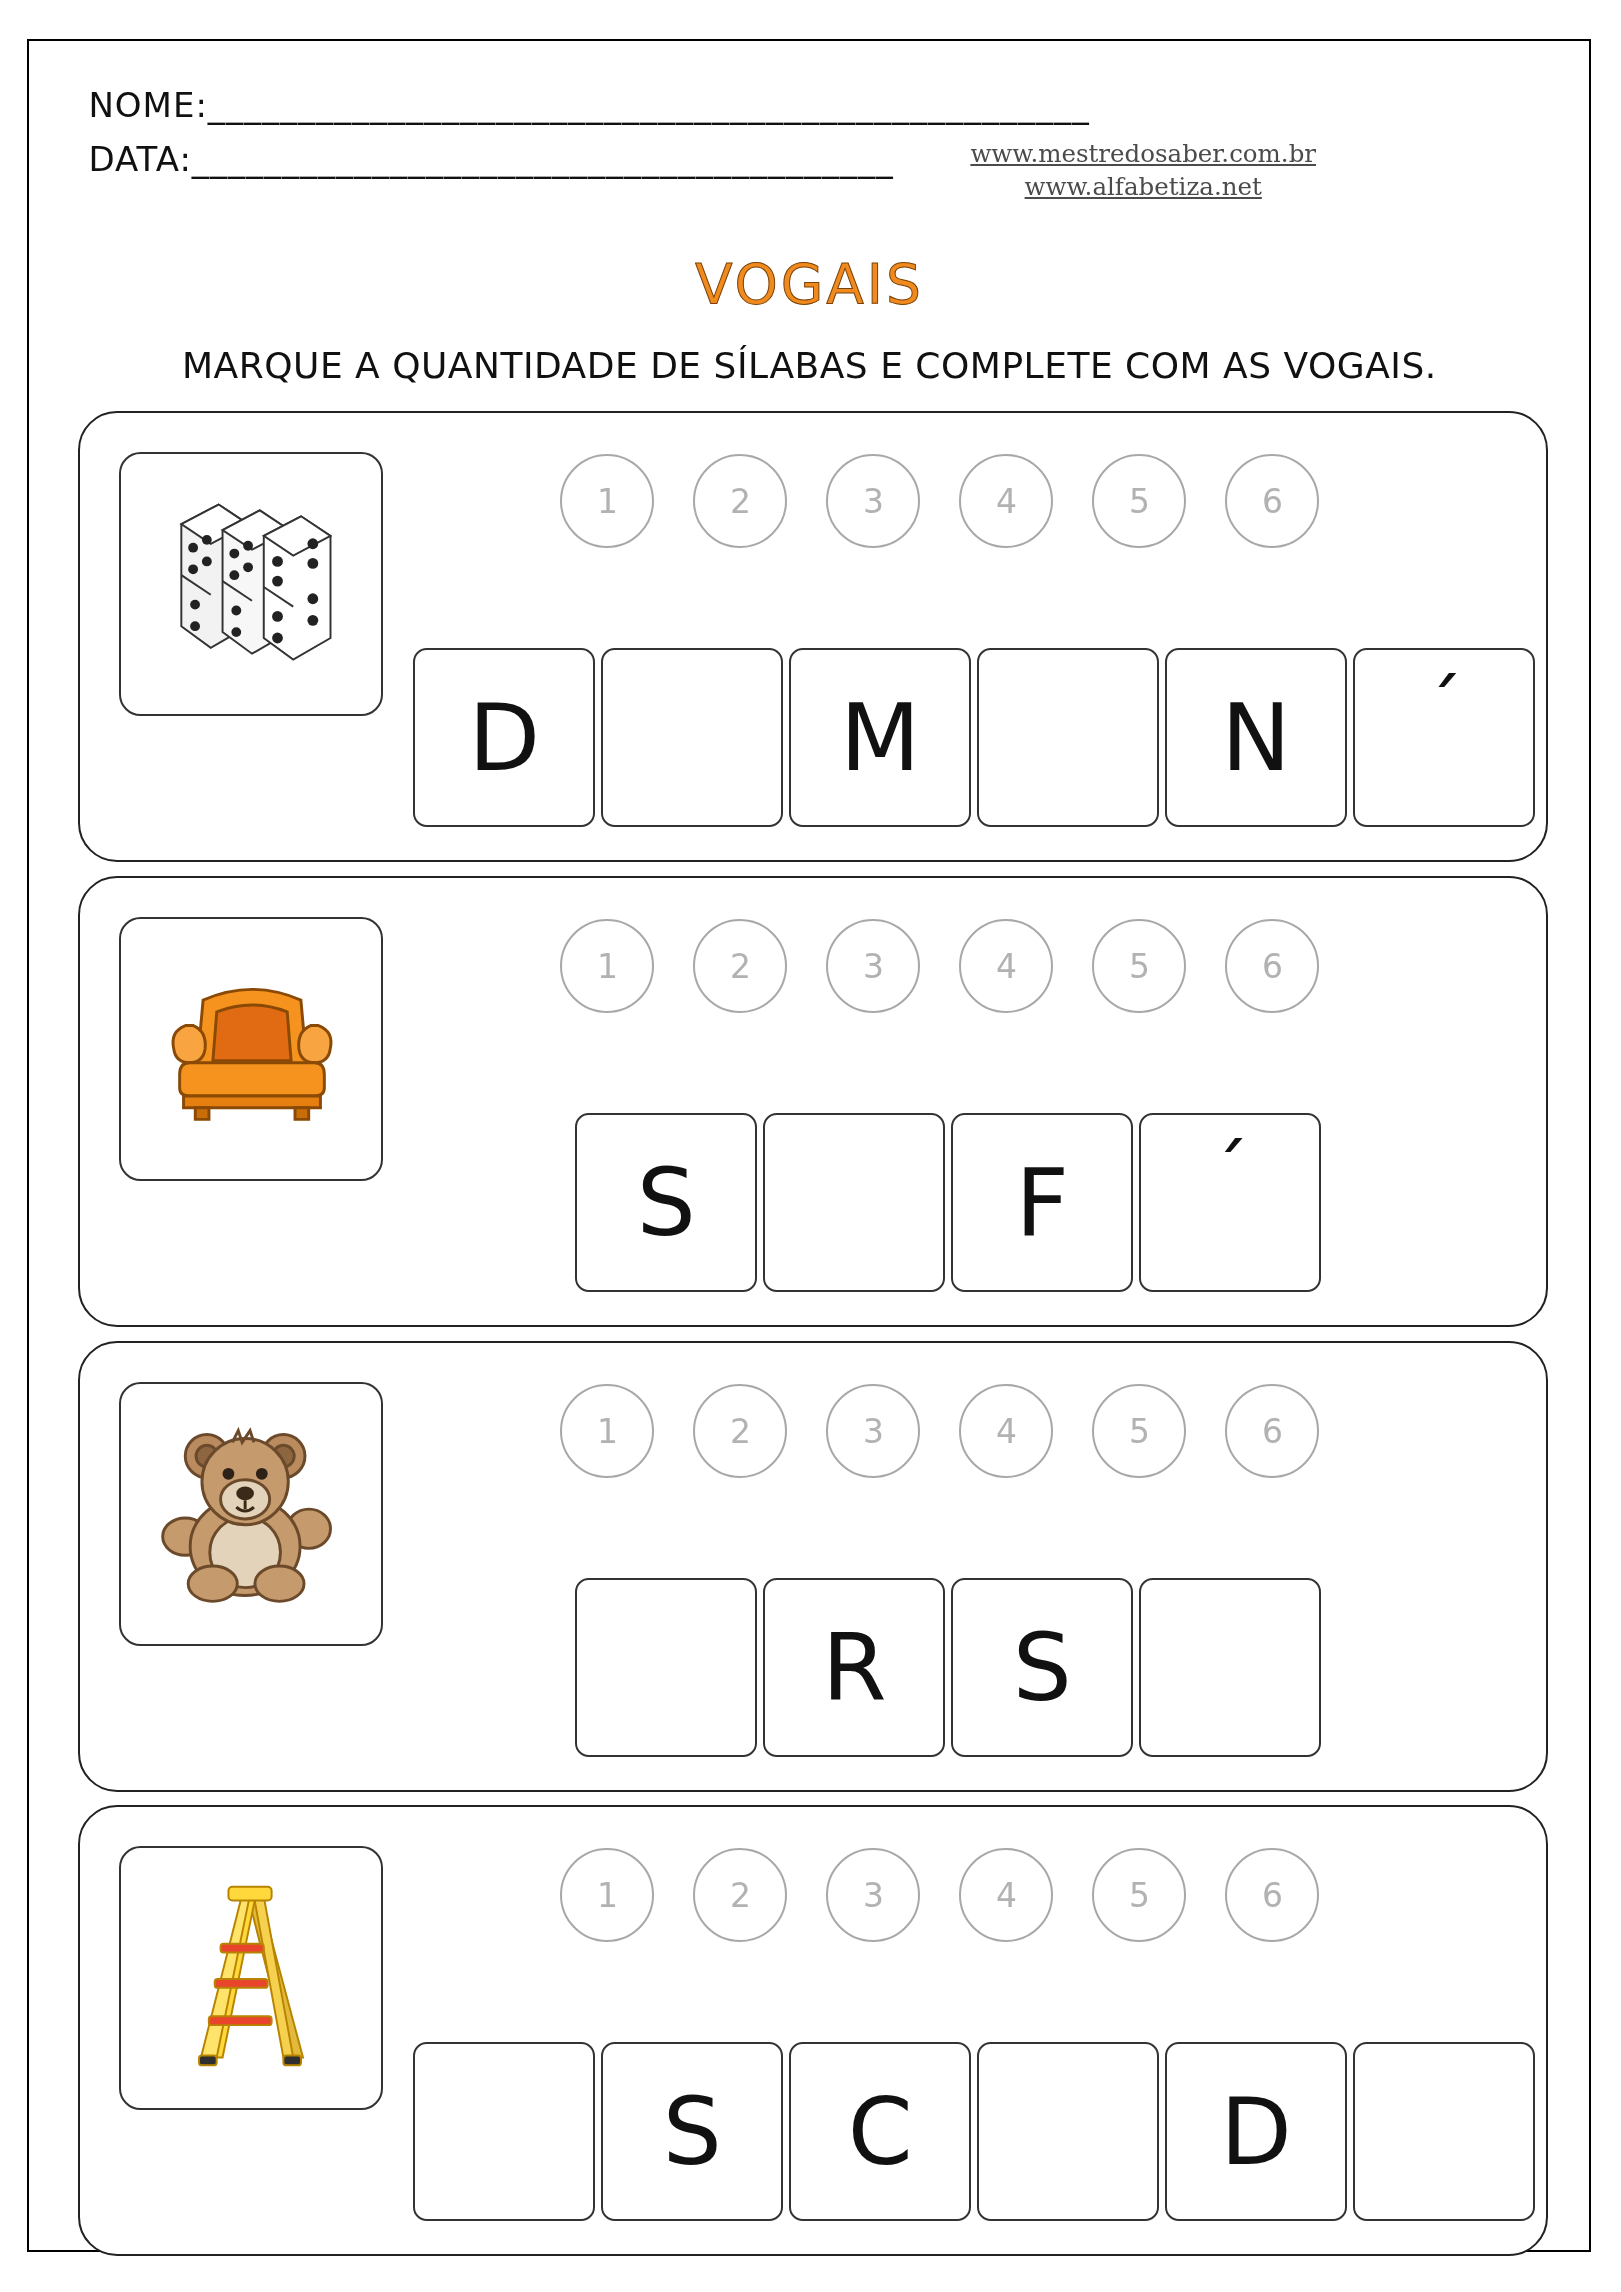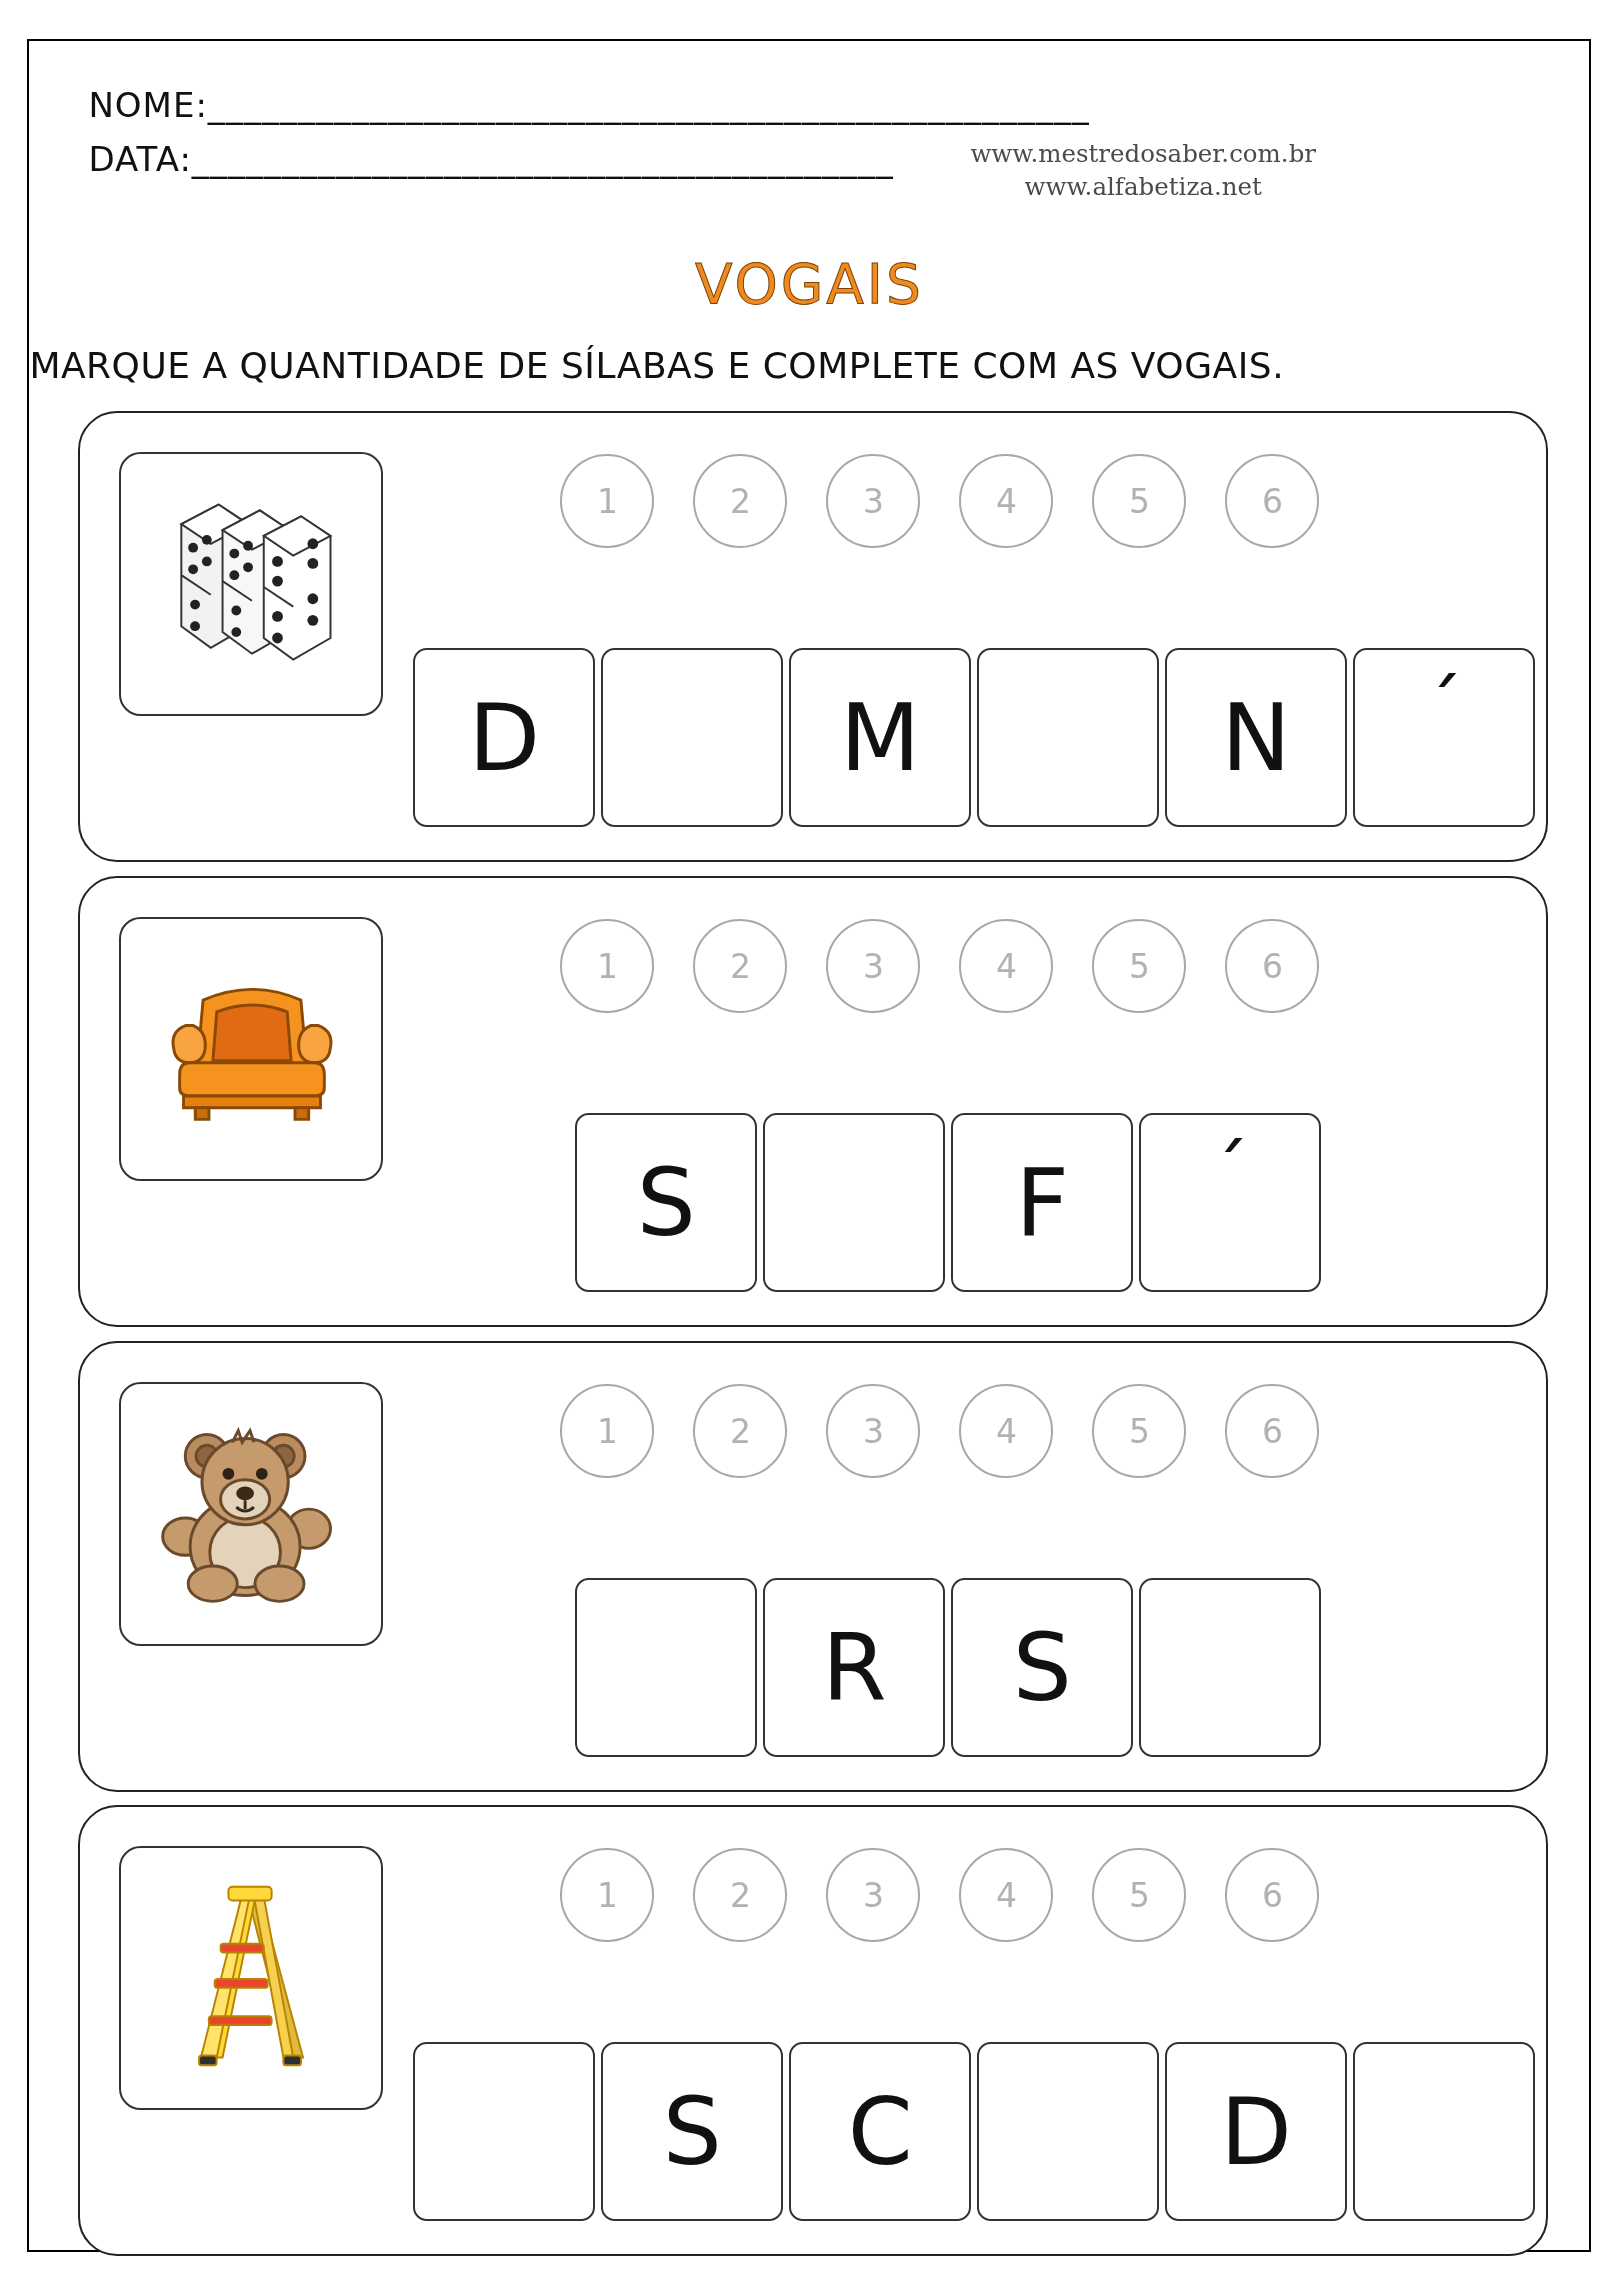--- a/index.html
+++ b/index.html
@@ -40,39 +40,41 @@
   .name-line { margin-bottom: 13.7px; }
   .site-lines {
     position: absolute;
     left: 941px;
     top: 96px;
     text-align: center;
     font-family: "DejaVu Serif", serif;
     font-size: 24.5px;
     color: #4b4b4b;
     line-height: 1.35;
+    text-decoration: underline;
   }
   .title {
     position: absolute;
     left: 0;
     top: 211px;
     width: 100%;
     text-align: center;
     font-size: 55px;
     font-weight: normal;
     letter-spacing: 2.9px;
     color: #f08a1e;
     -webkit-text-stroke: 1px #7a4208;
     font-family: "DejaVu Sans", sans-serif;
   }
   .instruction {
     position: absolute;
     left: 0;
     top: 304px;
     width: 100%;
+    text-align: center;
     font-size: 36px;
     letter-spacing: 0.5px;
     color: #111;
     font-family: "DejaVu Sans", sans-serif;
   }
   
   .row {
     position: absolute;
     left: 49px;
     width: 1470px;

